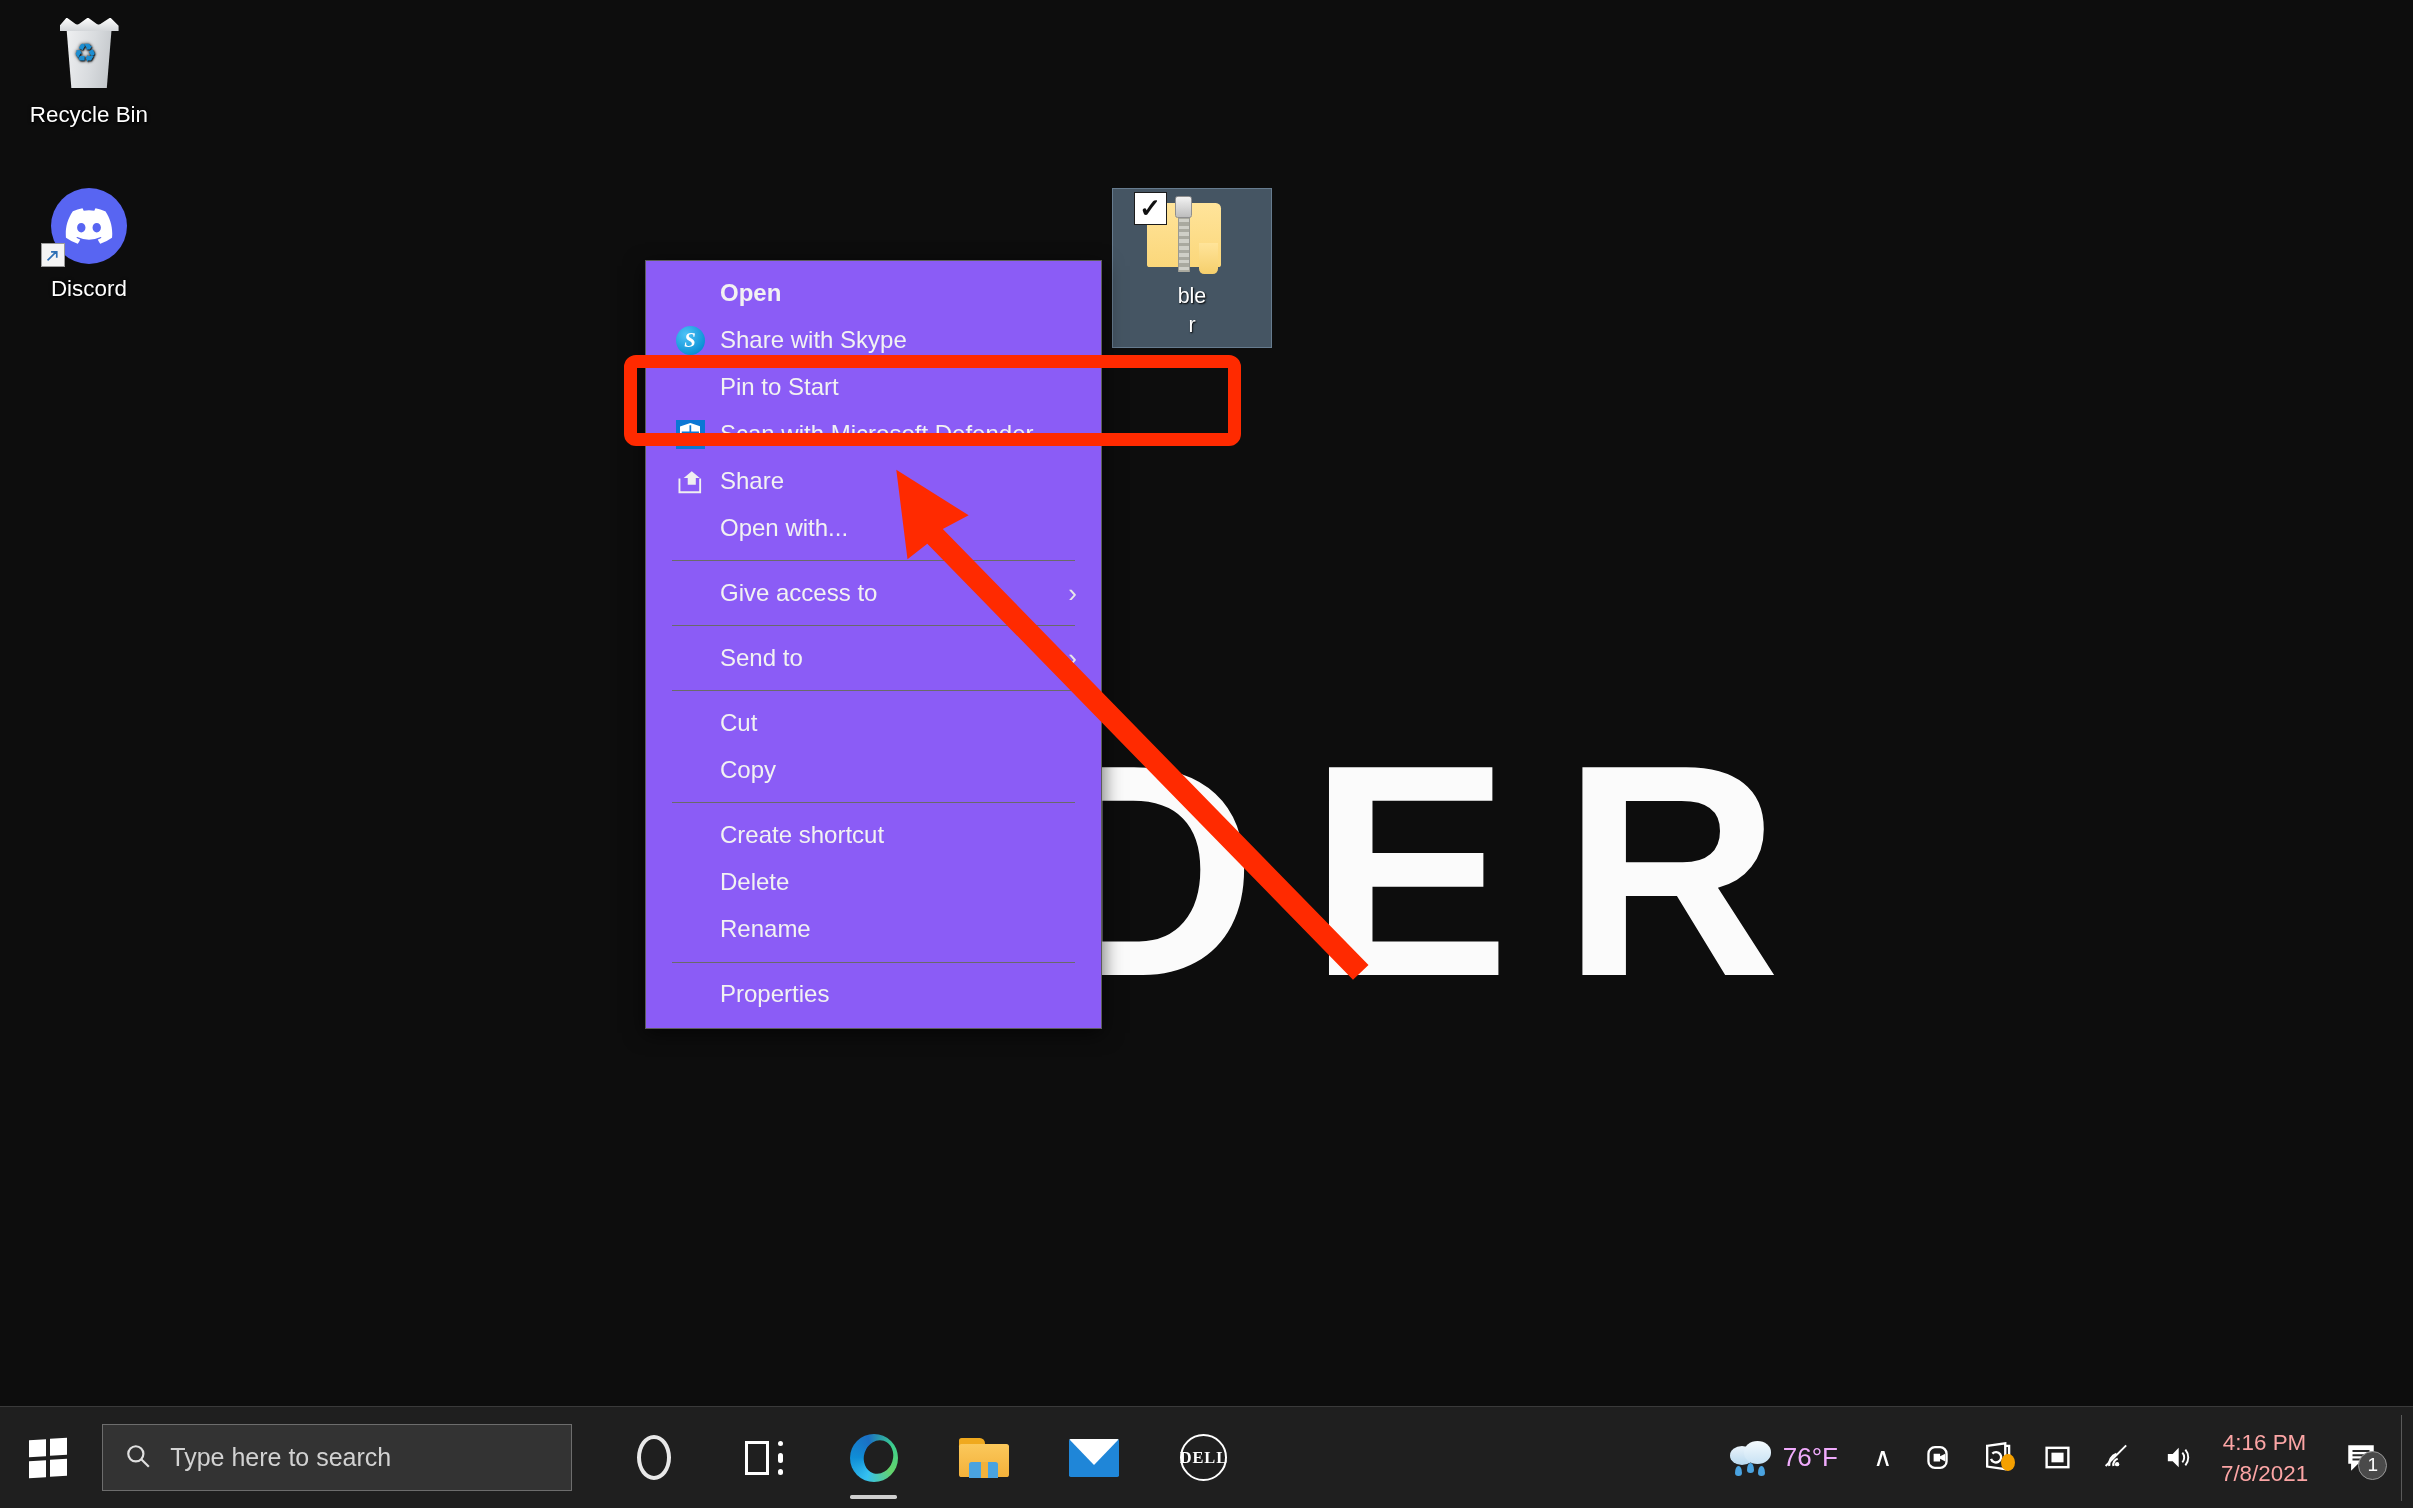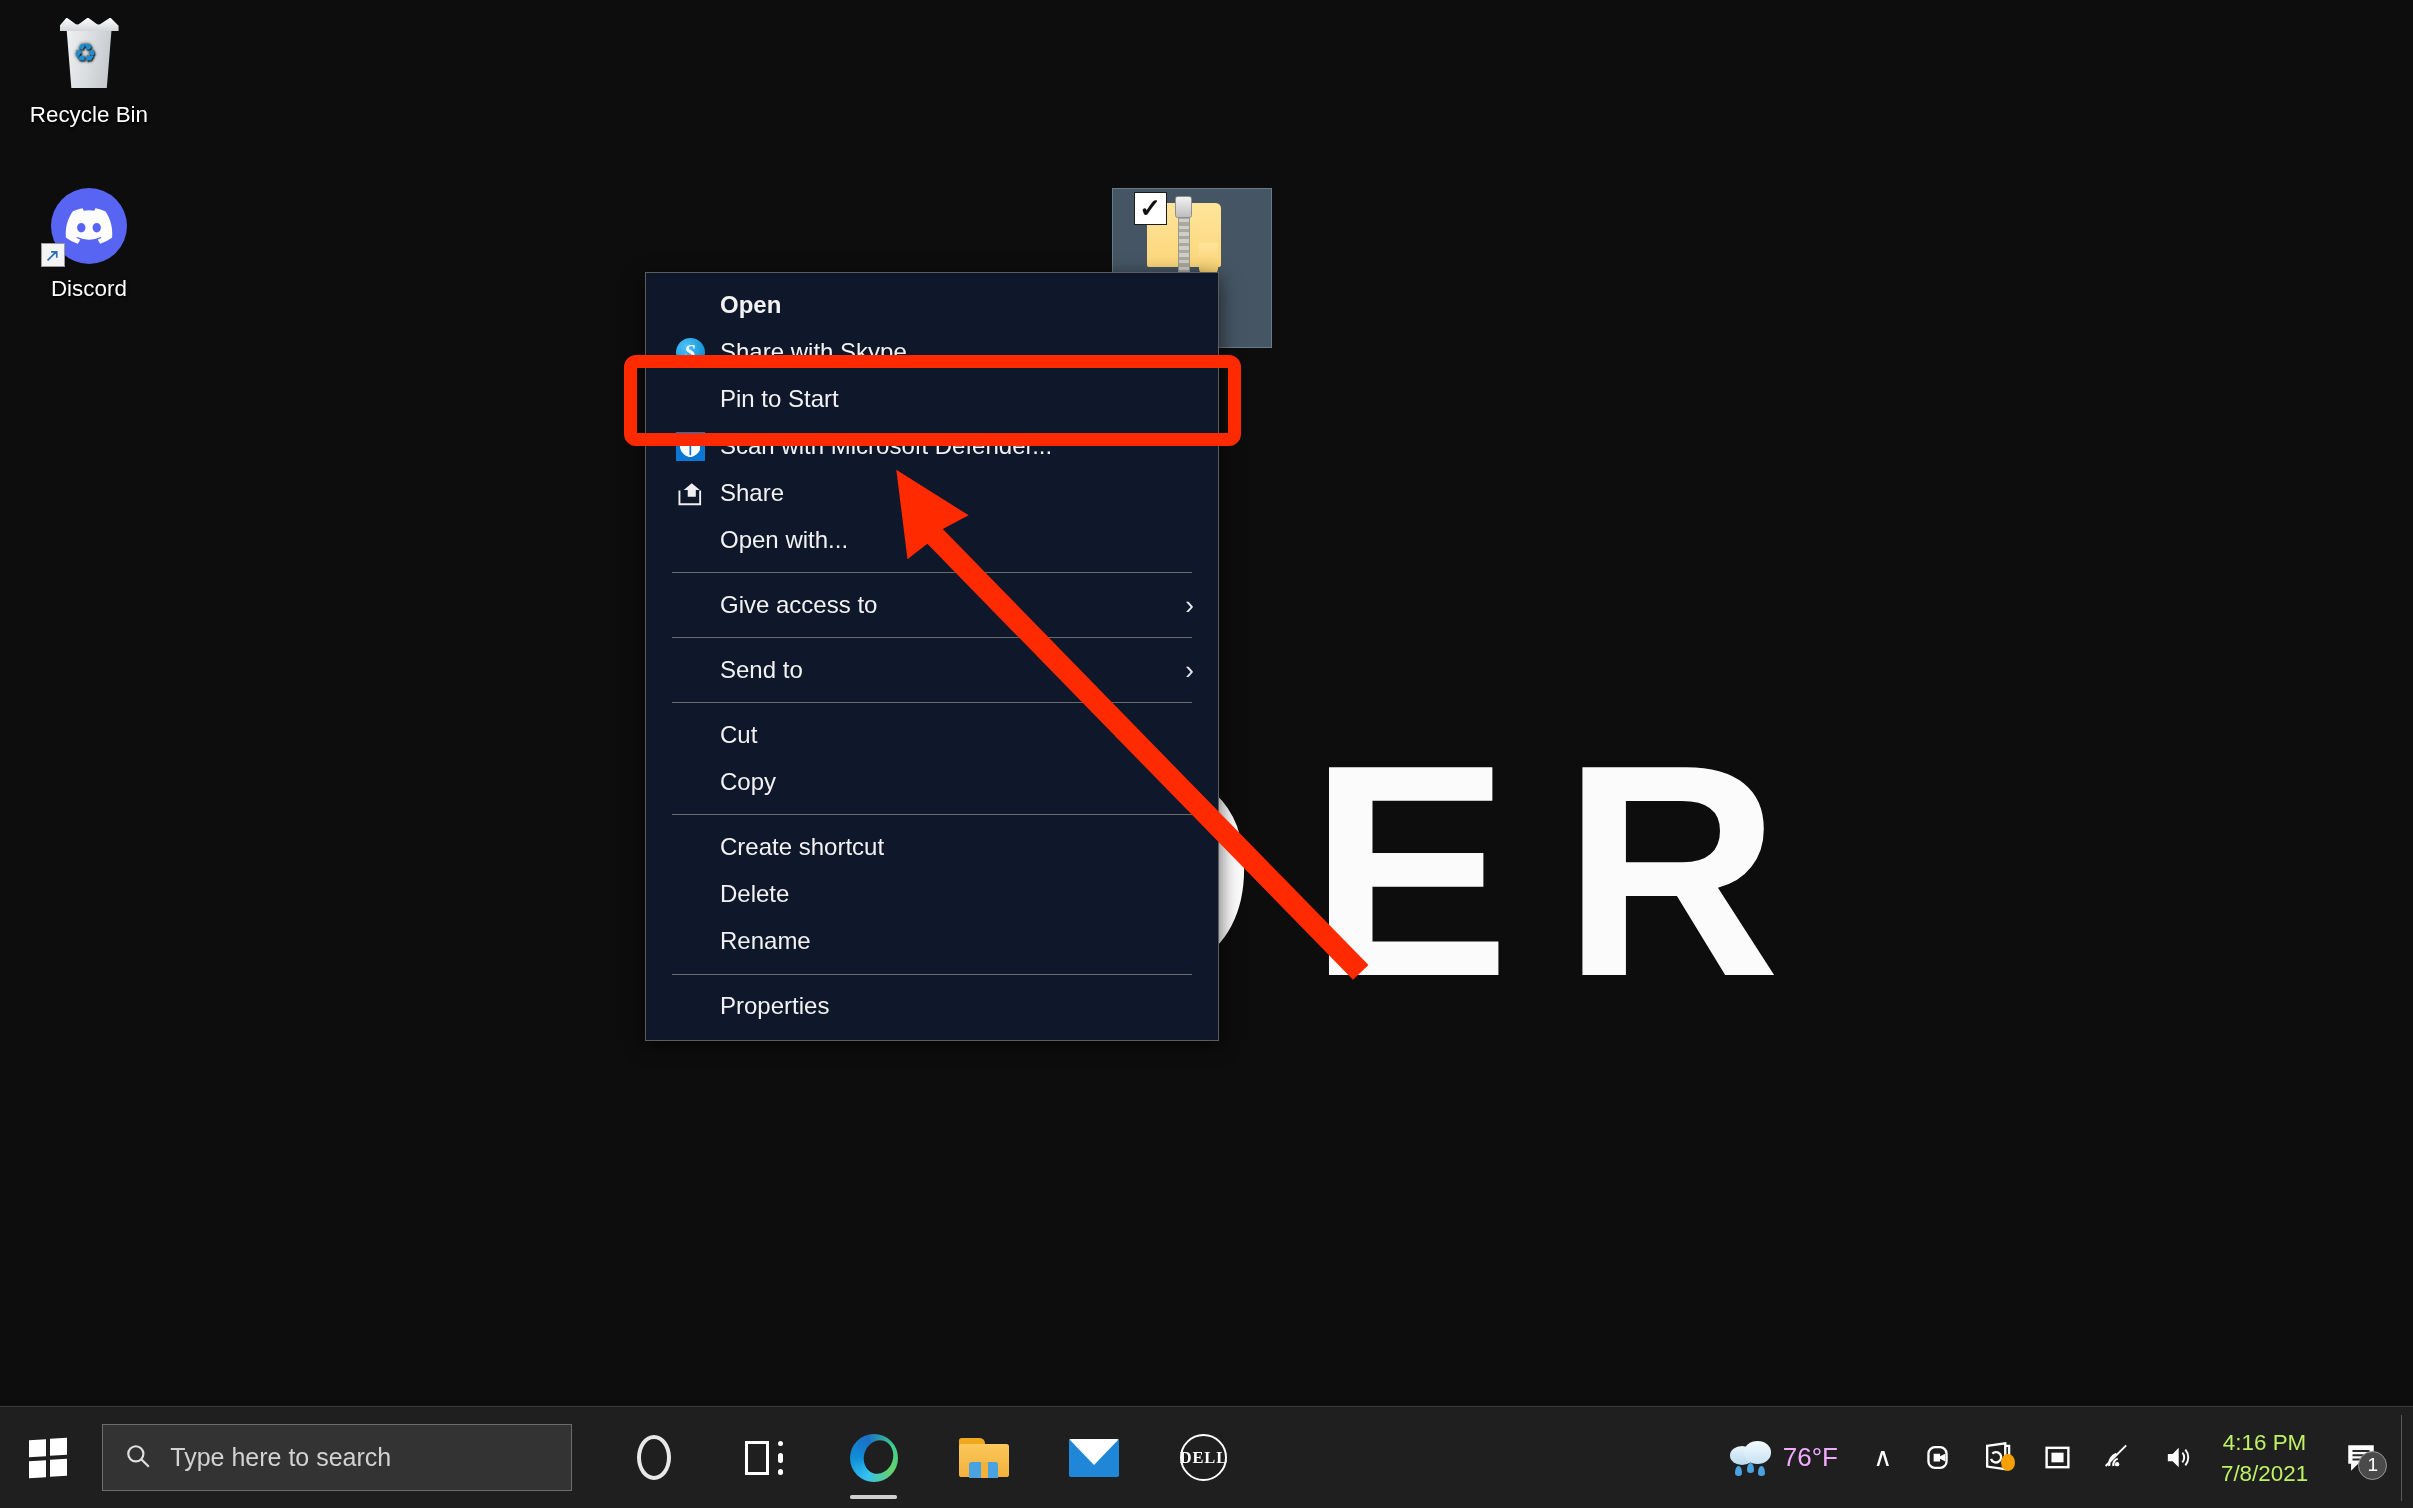--- a/index.html
+++ b/index.html
@@ -135,23 +135,23 @@
   #zip-item .zip-label {
     position: absolute; left: 0; right: 0; top: 93px;
     text-align: center;
     color: #ffffff; font-size: 21.5px; line-height: 29px;
     text-shadow: 0.9px 0.9px 1.7px #000;
   }
 
   
   #context-menu {
     position: absolute;
-    left: 645px; top: 272px;
-    width: 574px;
-    background: #0f172a;
+    left: 645px; top: 260px;
+    width: 457px;
+    background: #8b5cf6;
     border: 0.9px solid #5c5c5c;
     box-shadow: 0 5.2px 19px rgba(0,0,0,.65);
     padding: 8.6px 0 10.3px 0;
     z-index: 40;
   }
   .menu-item {
     position: relative;
     height: 47px;
     display: flex;
     align-items: center;
@@ -307,21 +307,21 @@
   .rain-ic .c1 { position:absolute; left:0; top:6.9px; width:24px; height:19px; border-radius:50%;
     background: linear-gradient(180deg,#eaf4fb,#b9d9ef); }
   .rain-ic .c2 { position:absolute; left:13.8px; top:1.7px; width:27.6px; height:22.4px; border-radius:50%;
     background: linear-gradient(180deg,#f4fafd,#c8e2f4); }
   .rain-ic .d1,.rain-ic .d2,.rain-ic .d3 { position:absolute; width:6.9px; height:10.3px; background:#4aa3e0;
     border-radius: 50% 50% 50% 50% / 70% 70% 30% 30%; }
   .rain-ic .d1 { left:5.2px; top:26px;} .rain-ic .d2 { left:17px; top:23px;} .rain-ic .d3 { left:28.4px; top:26px;}
 
   .tray-glyph { color: #ffffff; }
   .tray-glyph svg { display:block; }
-  #clock { color:#bef264; text-align:center; font-size:22.4px; line-height:31px; padding: 0 19px 0 12px; }
+  #clock { color:#fca5a5; text-align:center; font-size:22.4px; line-height:31px; padding: 0 19px 0 12px; }
   #action-center { padding: 0 22.4px 0 15.5px; position: relative; }
   #action-center .ac-badge {
     position: absolute; right: 13.8px; bottom: 20.7px;
     width: 29px; height: 29px; border-radius: 50%;
     background: #4a4a4a; border: 0.9px solid #9a9a9a; color:#fff;
     display:flex; align-items:center; justify-content:center; font-size:19px;
   }
   #show-desktop { width: 12px; height: 86px; border-left: 0.9px solid #5a5a5a; }
 </style>
 </head>

